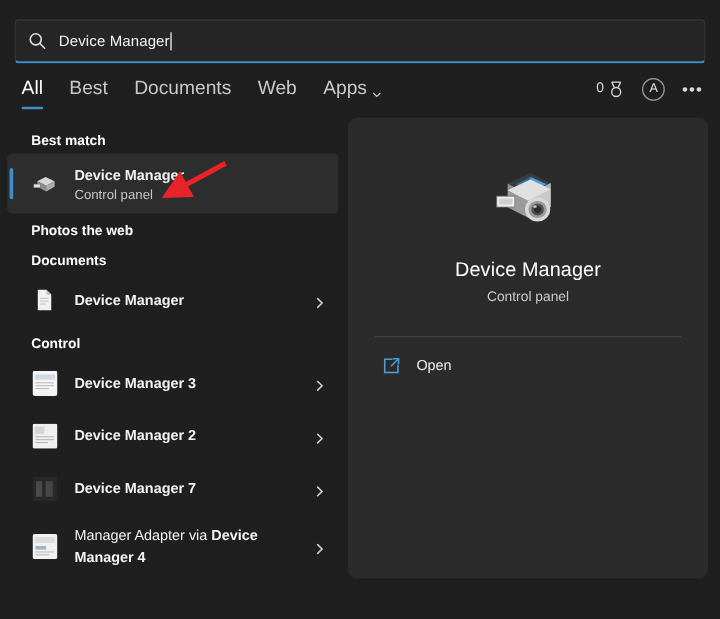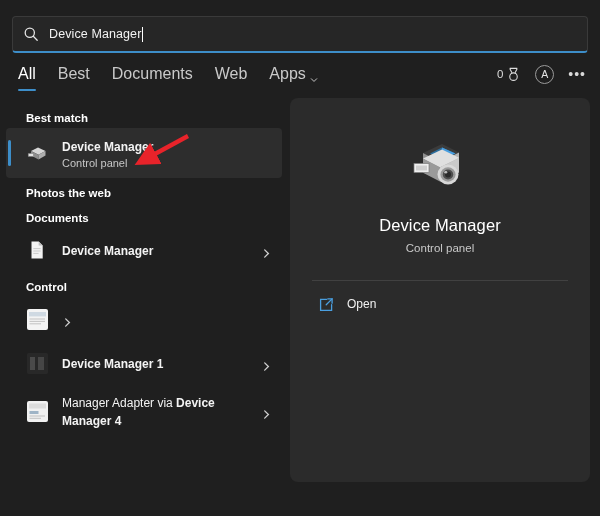--- a/index.html
+++ b/index.html
@@ -350,40 +350,66 @@
             <rect width="21" height="21" fill="#f4f4f4"></rect>
             <rect x="2" y="3" width="17" height="4.4" fill="#cfd9e2"></rect>
             <g stroke="#b6b6b6" stroke-width=".8">
               <line x1="2.5" y1="10" x2="18" y2="10"></line>
               <line x1="2.5" y1="12.4" x2="18" y2="12.4"></line>
               <line x1="2.5" y1="14.8" x2="14" y2="14.8"></line>
             </g>
           </svg>
         </span>
       </span>
+      <span class="row-text">
+        <span class="row-title">Device Manager 3</span>
+      </span>
       <span class="row-chev">
         <svg viewBox="0 0 11 11" fill="none" stroke="currentColor" stroke-width="1.3" stroke-linecap="round">
           <polyline points="3.7,1.9 7.4,5.5 3.7,9.1"></polyline>
         </svg>
       </span>
     </div>
 
+    <div class="row">
+      <span class="ico">
+        <span class="thumb">
+          <svg viewBox="0 0 21 21">
+            <rect width="21" height="21" fill="#efefef"></rect>
+            <rect x="2" y="2.5" width="8" height="6" fill="#d4d4d4"></rect>
+            <g stroke="#b0b0b0" stroke-width=".8">
+              <line x1="2.5" y1="11" x2="18" y2="11"></line>
+              <line x1="2.5" y1="13.4" x2="18" y2="13.4"></line>
+              <line x1="2.5" y1="15.8" x2="13" y2="15.8"></line>
+            </g>
+          </svg>
+        </span>
+      </span>
+      <span class="row-text">
+        <span class="row-title">Device Manager 2</span>
+      </span>
+      <span class="row-chev">
+        <svg viewBox="0 0 11 11" fill="none" stroke="currentColor" stroke-width="1.3" stroke-linecap="round">
+          <polyline points="3.7,1.9 7.4,5.5 3.7,9.1"></polyline>
+        </svg>
+      </span>
+    </div>
 
     <div class="row">
       <span class="ico">
         <span class="thumb dim">
           <svg viewBox="0 0 21 21">
             <rect width="21" height="21" fill="#3a3a3a"></rect>
             <rect x="3" y="4" width="5" height="13" fill="#9a9a9a"></rect>
             <rect x="11" y="4" width="6" height="13" fill="#8e8e8e"></rect>
           </svg>
         </span>
       </span>
       <span class="row-text">
-        <span class="row-title">Device Manager 1</span>
+        <span class="row-title">Device Manager 7</span>
       </span>
       <span class="row-chev">
         <svg viewBox="0 0 11 11" fill="none" stroke="currentColor" stroke-width="1.3" stroke-linecap="round">
           <polyline points="3.7,1.9 7.4,5.5 3.7,9.1"></polyline>
         </svg>
       </span>
     </div>
 
     <div class="row twoline">
       <span class="ico">

